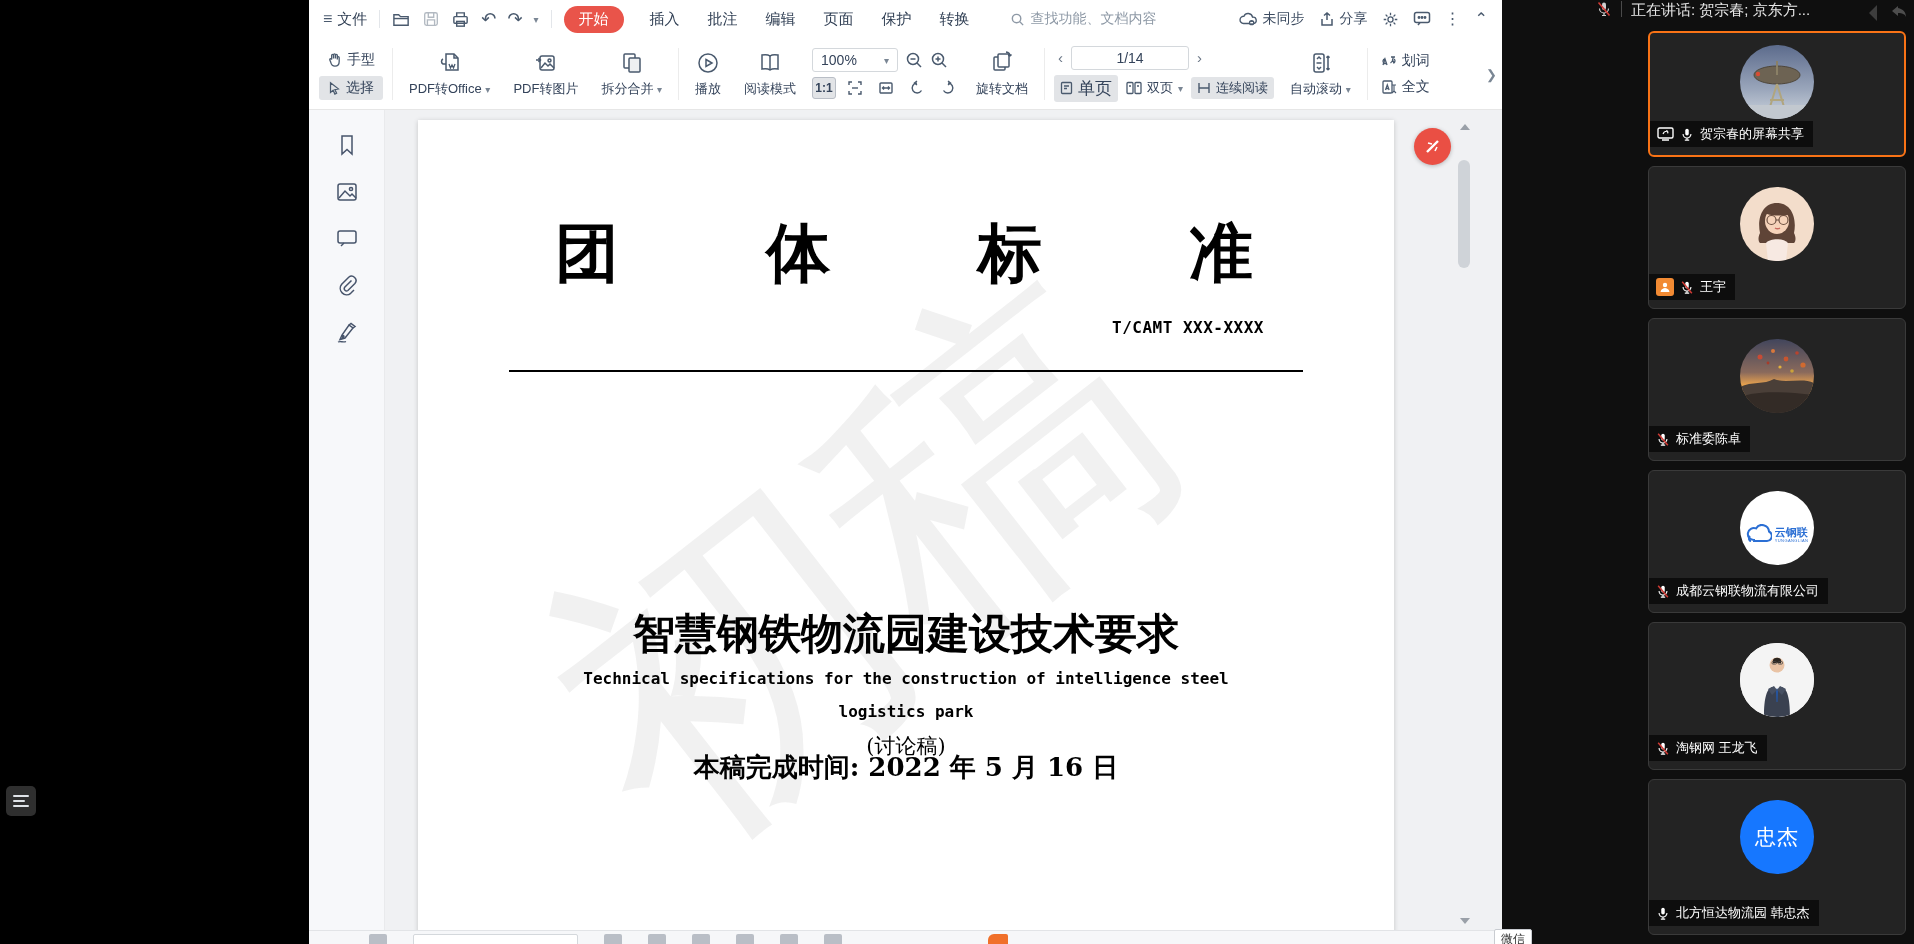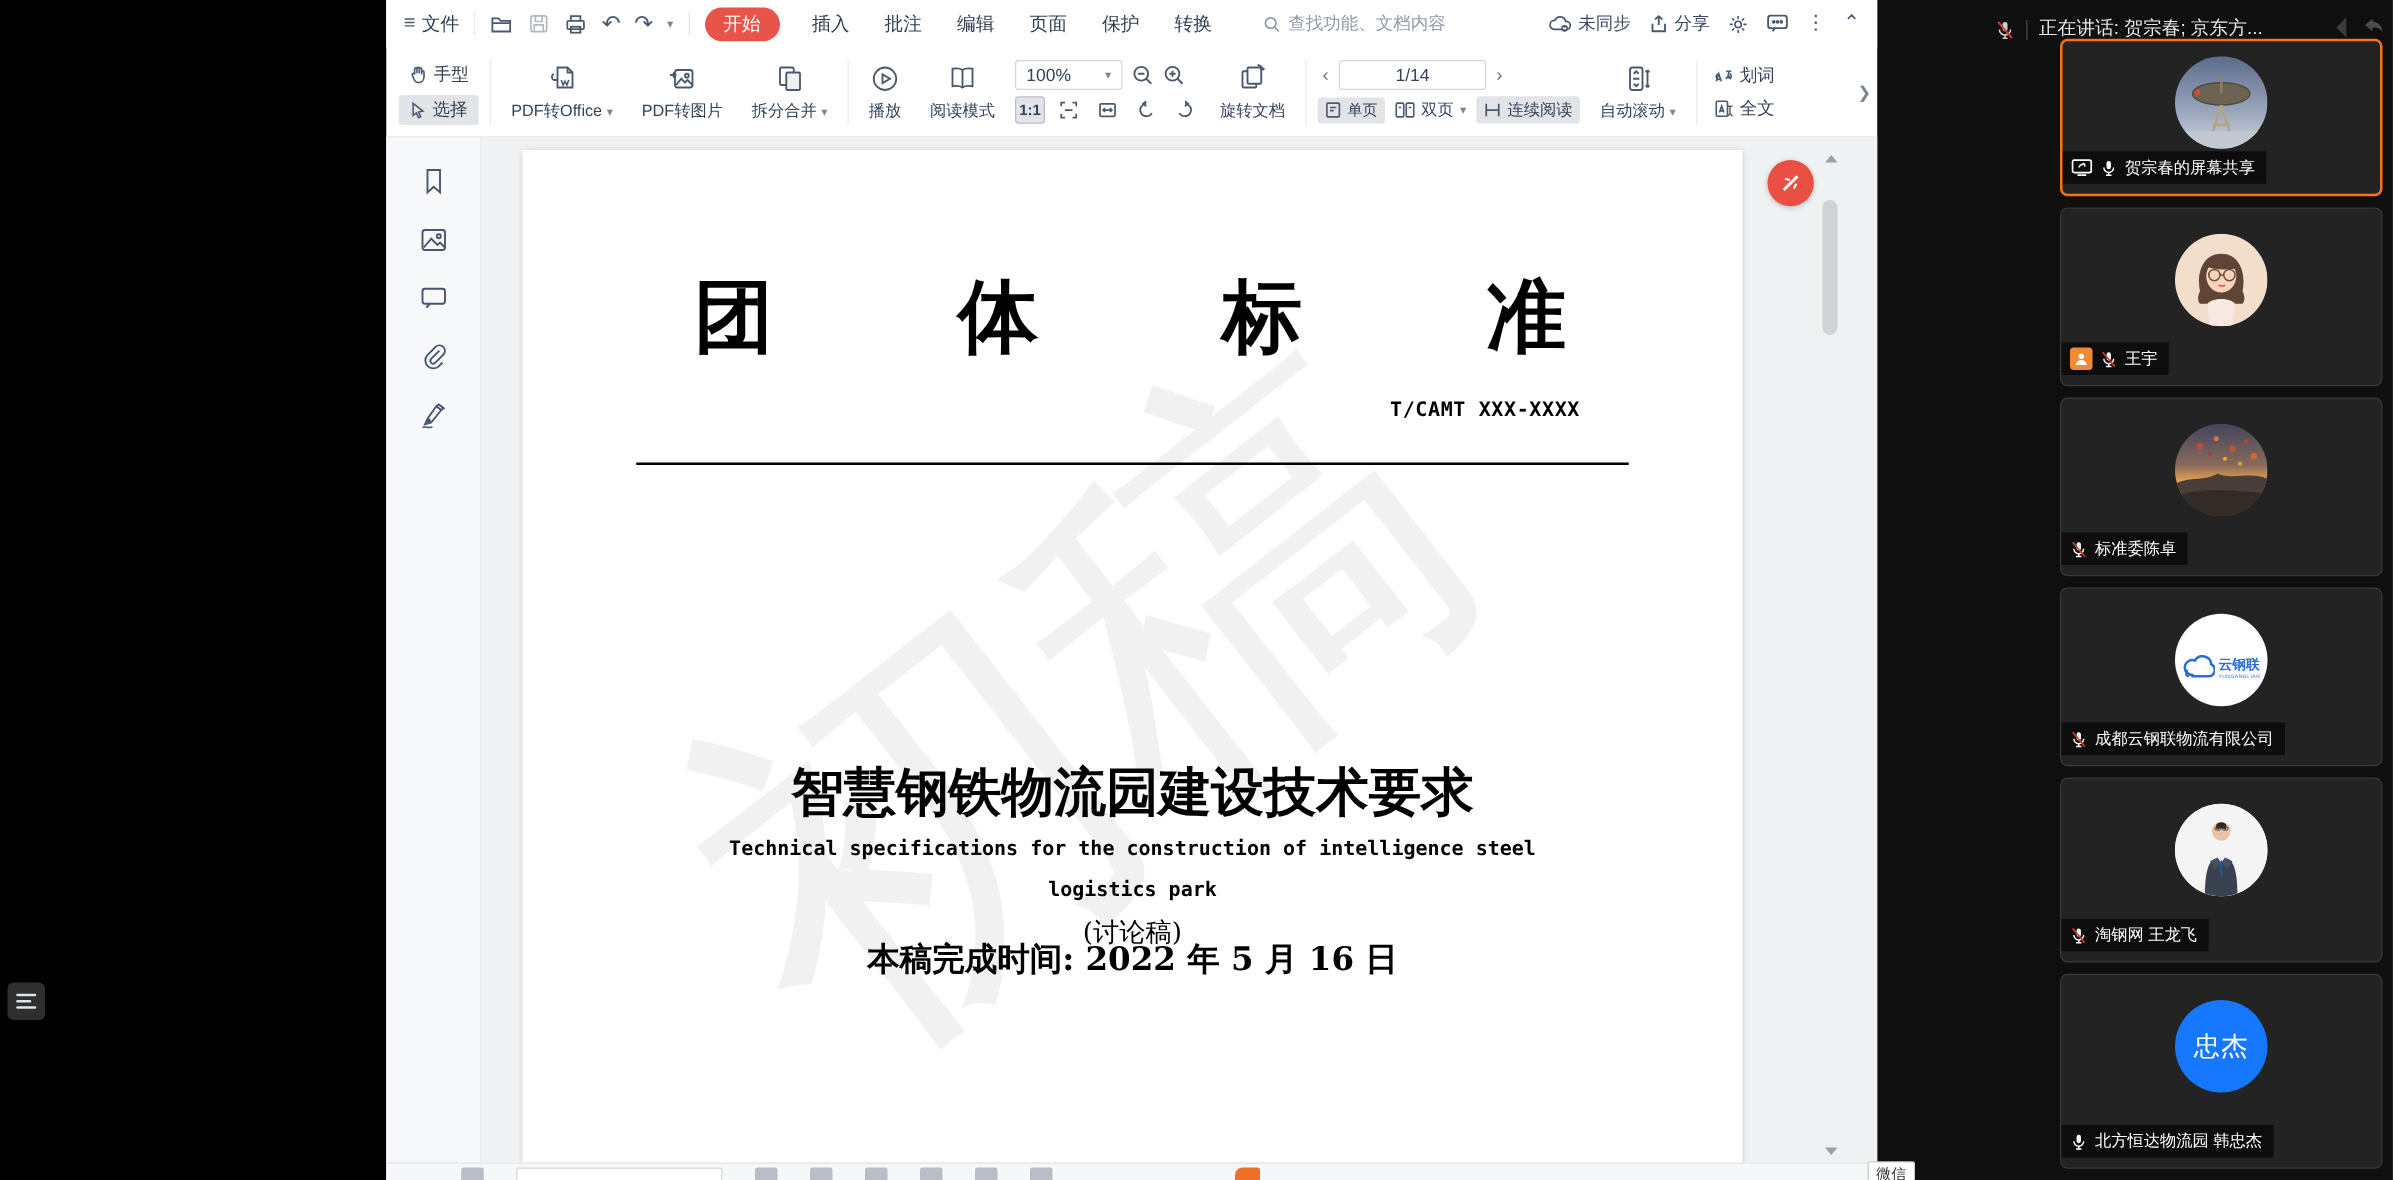--- a/index.html
+++ b/index.html
@@ -89,21 +89,21 @@
 
   .bottombar { position:absolute; left:0; right:0; bottom:0; height:14px; background:#f6f7f9;
     border-top:1px solid #e2e4e7; display:flex; align-items:flex-start; gap:26px; padding:3px 0 0 60px; }
   .bb-blob { width:18px; height:14px; background:#b9bec6; border-radius:2px 2px 0 0; }
   .bb-input { width:165px; height:13px; background:#fff; border:1px solid #d4d8dc; border-radius:2px; }
   .bb-flame { width:20px; height:14px; background:#f0702a; border-radius:6px 2px 0 2px; margin-left:120px; }
 
   
   .meeting { position:absolute; left:1502px; top:0; width:412px; height:944px; background:#0f0f0f; }
   .speakbar { position:absolute; left:90px; top:1px; width:322px; height:31px;
-    display:flex; align-items:flex-end; gap:9px; color:#e8e8e8; font-size:15px; padding:0 4px; }
+    display:flex; align-items:flex-start; gap:9px; color:#e8e8e8; font-size:15px; padding:0 4px; }
   .speakbar .sep { width:1px; height:16px; background:#4a4a4a; }
   .speak-arrows { margin-left:auto; display:flex; gap:2px; }
   .tiles { position:absolute; left:146px; top:31px; width:258px; display:flex;
     flex-direction:column; gap:9px; }
   .tile { position:relative; background:#232323; border:1px solid #3a3a3a; border-radius:6px;
     overflow:hidden; }
   .tile.speaking { border:2px solid #f97316; }
   .avatar { position:absolute; left:50%; top:20px; transform:translateX(-50%);
     width:74px; height:74px; border-radius:50%; overflow:hidden; display:flex;
     align-items:center; justify-content:center; }
@@ -339,21 +339,21 @@
 
       <div class="tcol" style="gap:5px;">
         <div class="minirow" style="gap:4px;">
           <span class="navchev"><span>‹</span></span>
           <span class="pagebox">
               <span>1/14</span>
             </span>
           <span class="navchev"><span>›</span></span>
         </div>
         <div class="minirow" style="gap:2px;">
-          <span class="tsm sel" style="padding:2px 6px; font-size:12px;">
+          <span class="tsm sel" style="padding:2px 6px; font-size:17px;">
             <svg width="13" height="14" viewBox="0 0 13 14" fill="none" stroke="#4a5a6e" stroke-width="1.3">
                 <rect x="1.5" y="1.5" width="10" height="11" rx="1"></rect>
                 <path d="M4 5h5M4 7.5h3"></path>
               </svg>
             <span>单页</span>
           </span>
           <span class="tsm" style="padding:2px 6px; font-size:13px;">
             <svg width="16" height="14" viewBox="0 0 16 14" fill="none" stroke="#4a5a6e" stroke-width="1.3">
                 <rect x="1" y="1.5" width="6" height="11" rx="1"></rect>
                 <rect x="9" y="1.5" width="6" height="11" rx="1"></rect>

